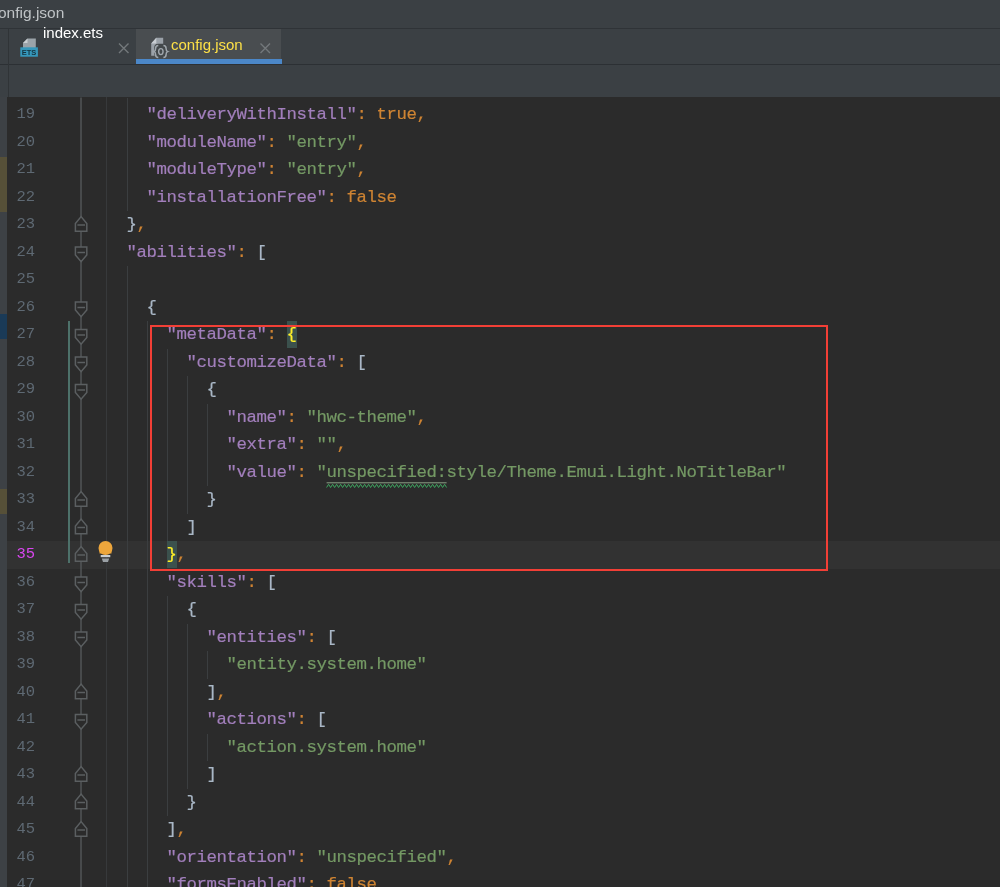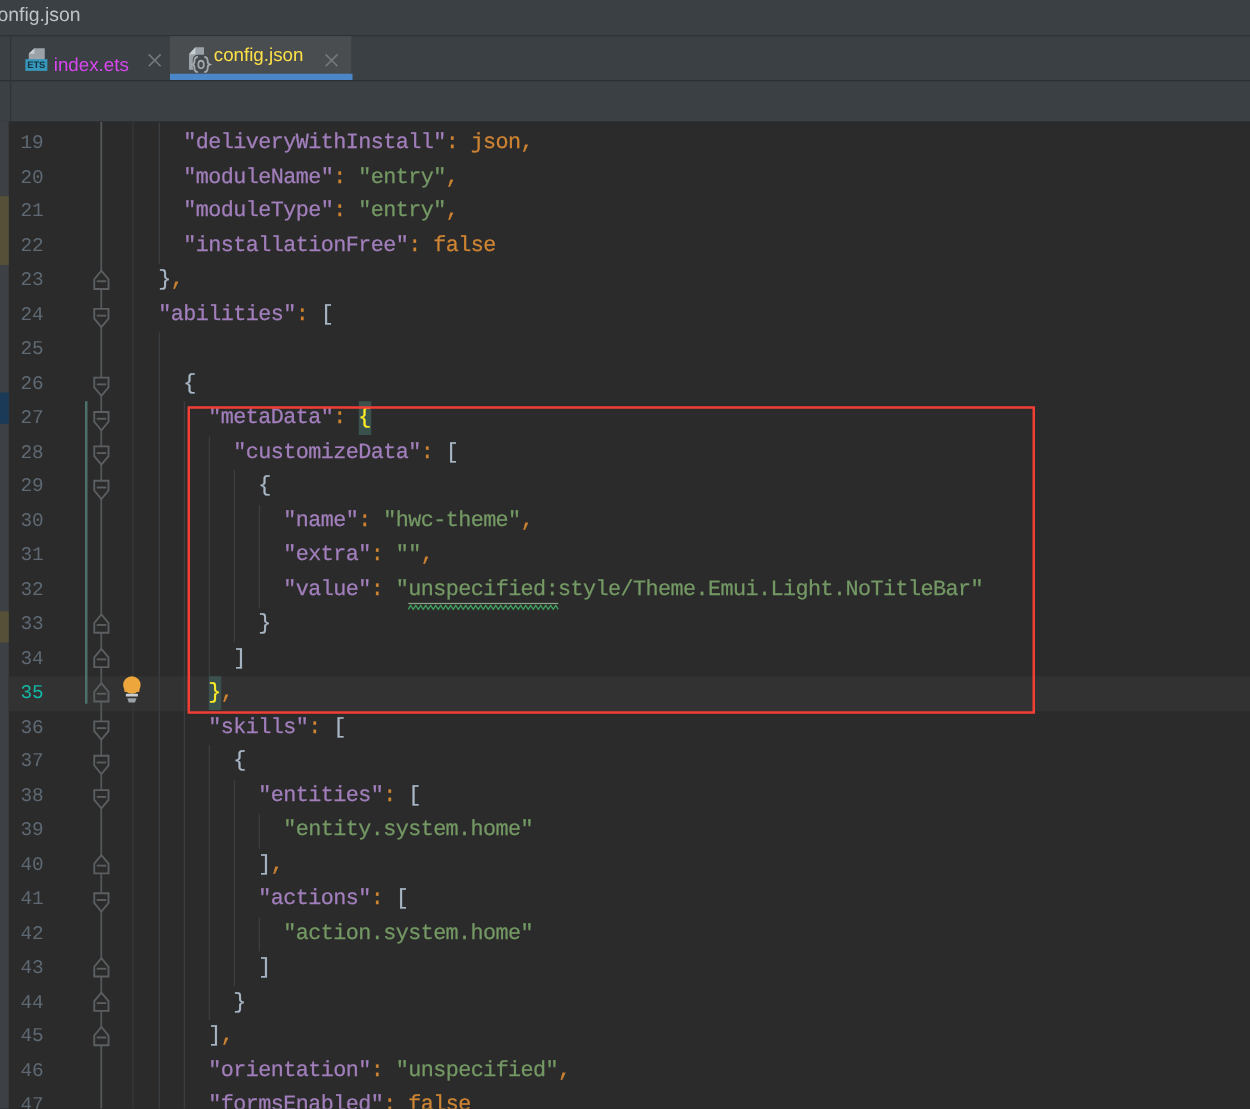--- a/index.html
+++ b/index.html
@@ -22,21 +22,21 @@
 <div class="abs" style="left:0;top:0;width:1000px;height:29px;background:#3b4044"></div>
 <div class="abs sans" style="left:-2px;top:3.5px;font-size:15.5px;color:#bfc3c6">onfig.json</div>
 <div class="abs" style="left:0;top:28px;width:1000px;height:1px;background:#2f3337"></div>
 
 <div class="abs" style="left:0;top:29px;width:1000px;height:35px;background:#3b4044"></div>
 <div class="abs" style="left:0;top:63.5px;width:1000px;height:1.8px;background:#2c3034"></div>
 
 <div class="abs" style="left:136px;top:29px;width:145px;height:31px;background:#494d50"></div>
 <div class="abs" style="left:136px;top:59.4px;width:146px;height:4.8px;background:#4b87c8"></div>
 
-<div class="abs sans" style="left:43px;top:44px;font-size:15px;color:#d946ef">index.ets</div>
+<div class="abs sans" style="left:43px;top:24px;font-size:15px;color:#ffffff">index.ets</div>
 <div class="abs sans" style="left:171px;top:36px;font-size:15px;color:#fde047">config.json</div>
 
 <div class="abs" style="left:0;top:65px;width:1000px;height:32px;background:#3b4044"></div>
 
 <div class="abs" style="left:8px;top:29px;width:1px;height:68px;background:#303437"></div>
 
 <div class="abs" style="left:0;top:97px;width:7px;height:790px;background:#3d4145"></div>
 <div class="abs" style="left:0;top:157px;width:7px;height:55px;background:#565038"></div>
 <div class="abs" style="left:0;top:314px;width:7px;height:25px;background:#1a3a57"></div>
 <div class="abs" style="left:0;top:489px;width:7px;height:25px;background:#565038"></div>
@@ -65,35 +65,35 @@
 25
 26
 27
 28
 29
 30
 31
 32
 33
 34
-<span style="color:#14b8a6">35</span>
+<span style="color:#d946ef">35</span>
 36
 37
 38
 39
 40
 41
 42
 43
 44
 45
 46
 47</pre>
 
-<pre class="mono" id="code" style="left:106.6px;top:101.25px;font-size:17.4px;letter-spacing:-0.44px;line-height:27.5px;color:#a9b7c6;-webkit-text-stroke:0.2px">    <span class="k">"deliveryWithInstall"</span><span class="o">:</span> <span class="o">json,</span>
+<pre class="mono" id="code" style="left:106.6px;top:101.25px;font-size:17.4px;letter-spacing:-0.44px;line-height:27.5px;color:#a9b7c6;-webkit-text-stroke:0.2px">    <span class="k">"deliveryWithInstall"</span><span class="o">:</span> <span class="o">true,</span>
     <span class="k">"moduleName"</span><span class="o">:</span> <span class="s">"entry"</span><span class="o">,</span>
     <span class="k">"moduleType"</span><span class="o">:</span> <span class="s">"entry"</span><span class="o">,</span>
     <span class="k">"installationFree"</span><span class="o">:</span> <span class="o">false</span>
   <span class="p">}</span><span class="o">,</span>
   <span class="k">"abilities"</span><span class="o">:</span> <span class="p">[</span>
 
     <span class="p">{</span>
       <span class="k">"metaData"</span><span class="o">:</span> <span class="hl">{</span>
         <span class="k">"customizeData"</span><span class="o">:</span> <span class="p">[</span>
           <span class="p">{</span>

